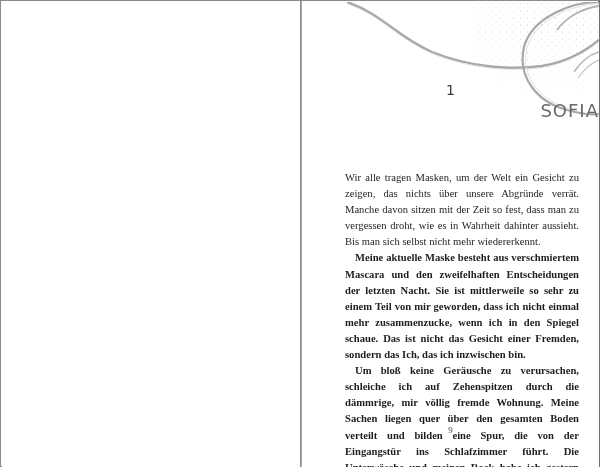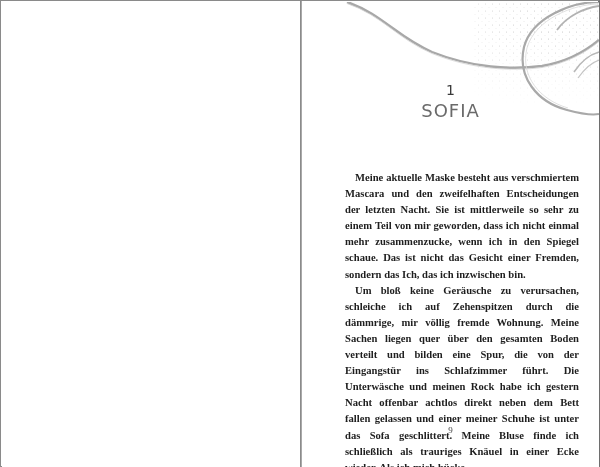--- a/index.html
+++ b/index.html
@@ -21,21 +21,21 @@
       position: absolute; left: 301px; top: 1px; width: 297px; height: 465px;
       background: #ffffff; overflow: hidden;
     }
     .ornament { position: absolute; left: 0; top: 0; width: 297px; height: 140px; }
     .chapter-number {
       position: absolute; left: 0; width: 297px; top: 80px; text-align: center;
       font-family: "DejaVu Sans", sans-serif; font-size: 14px; color: #3a3a3a;
       font-weight: normal; line-height: 16px;
     }
     .chapter-title {
-      position: absolute; left: 0; width: 297px; top: 98px; text-align: center;
+      position: absolute; left: 0; width: 297px; top: 98px; text-align: right;
       font-family: "DejaVu Sans", sans-serif; font-size: 18px; color: #6a6a6a;
       letter-spacing: 1px; line-height: 22px; font-weight: normal;
     }
     .body-text {
       position: absolute; left: 43px; top: 168px; width: 234px;
       font-family: "Liberation Serif", serif; font-size: 10.6px; line-height: 16.1px;
       color: #1e1e1e; text-align: justify;
     }
     .para { margin: 0; text-indent: 0; }
     .para.indent { text-indent: 10px; font-weight: bold; }
@@ -77,19 +77,20 @@
       <path d="M255 28 C 265 14, 282 6, 297 4" fill="none" stroke="#b2b2b2" stroke-width="1.8"></path>
 
       <path d="M272 70 C 280 58, 290 52, 297 50" fill="none" stroke="#b8b8b8" stroke-width="1.6"></path>
       <path d="M276 76 C 283 66, 291 60, 297 58" fill="none" stroke="#c4c4c4" stroke-width="1.2"></path>
     </svg>
 
     <div class="chapter-number">1</div>
     <div class="chapter-title">SOFIA</div>
 
     <div class="body-text">
+      <p class="para">Wir alle tragen Masken, um der Welt ein Gesicht zu zeigen, das nichts über unsere Abgründe verrät. Manche davon sitzen mit der Zeit so fest, dass man zu vergessen droht, wie es in Wahrheit dahinter aussieht. Bis man sich selbst nicht mehr wiedererkennt.</p>
       <p class="para indent">Meine aktuelle Maske besteht aus verschmiertem Mascara und den zweifelhaften Entscheidungen der letzten Nacht. Sie ist mittlerweile so sehr zu einem Teil von mir geworden, dass ich nicht einmal mehr zusammenzucke, wenn ich in den Spiegel schaue. Das ist nicht das Gesicht einer Fremden, sondern das Ich, das ich inzwischen bin.</p>
       <p class="para indent">Um bloß keine Geräusche zu verursachen, schleiche ich auf Zehenspitzen durch die dämmrige, mir völlig fremde Wohnung. Meine Sachen liegen quer über den gesamten Boden verteilt und bilden eine Spur, die von der Eingangstür ins Schlafzimmer führt. Die Unterwäsche und meinen Rock habe ich gestern Nacht offenbar achtlos direkt neben dem Bett fallen gelassen und einer meiner Schuhe ist unter das Sofa geschlittert. Meine Bluse finde ich schließlich als trauriges Knäuel in einer Ecke wieder. Als ich mich bücke,</p>
     </div>
 
     <div class="page-number">9</div>
   </div>
 </div>
 
 </body></html>

